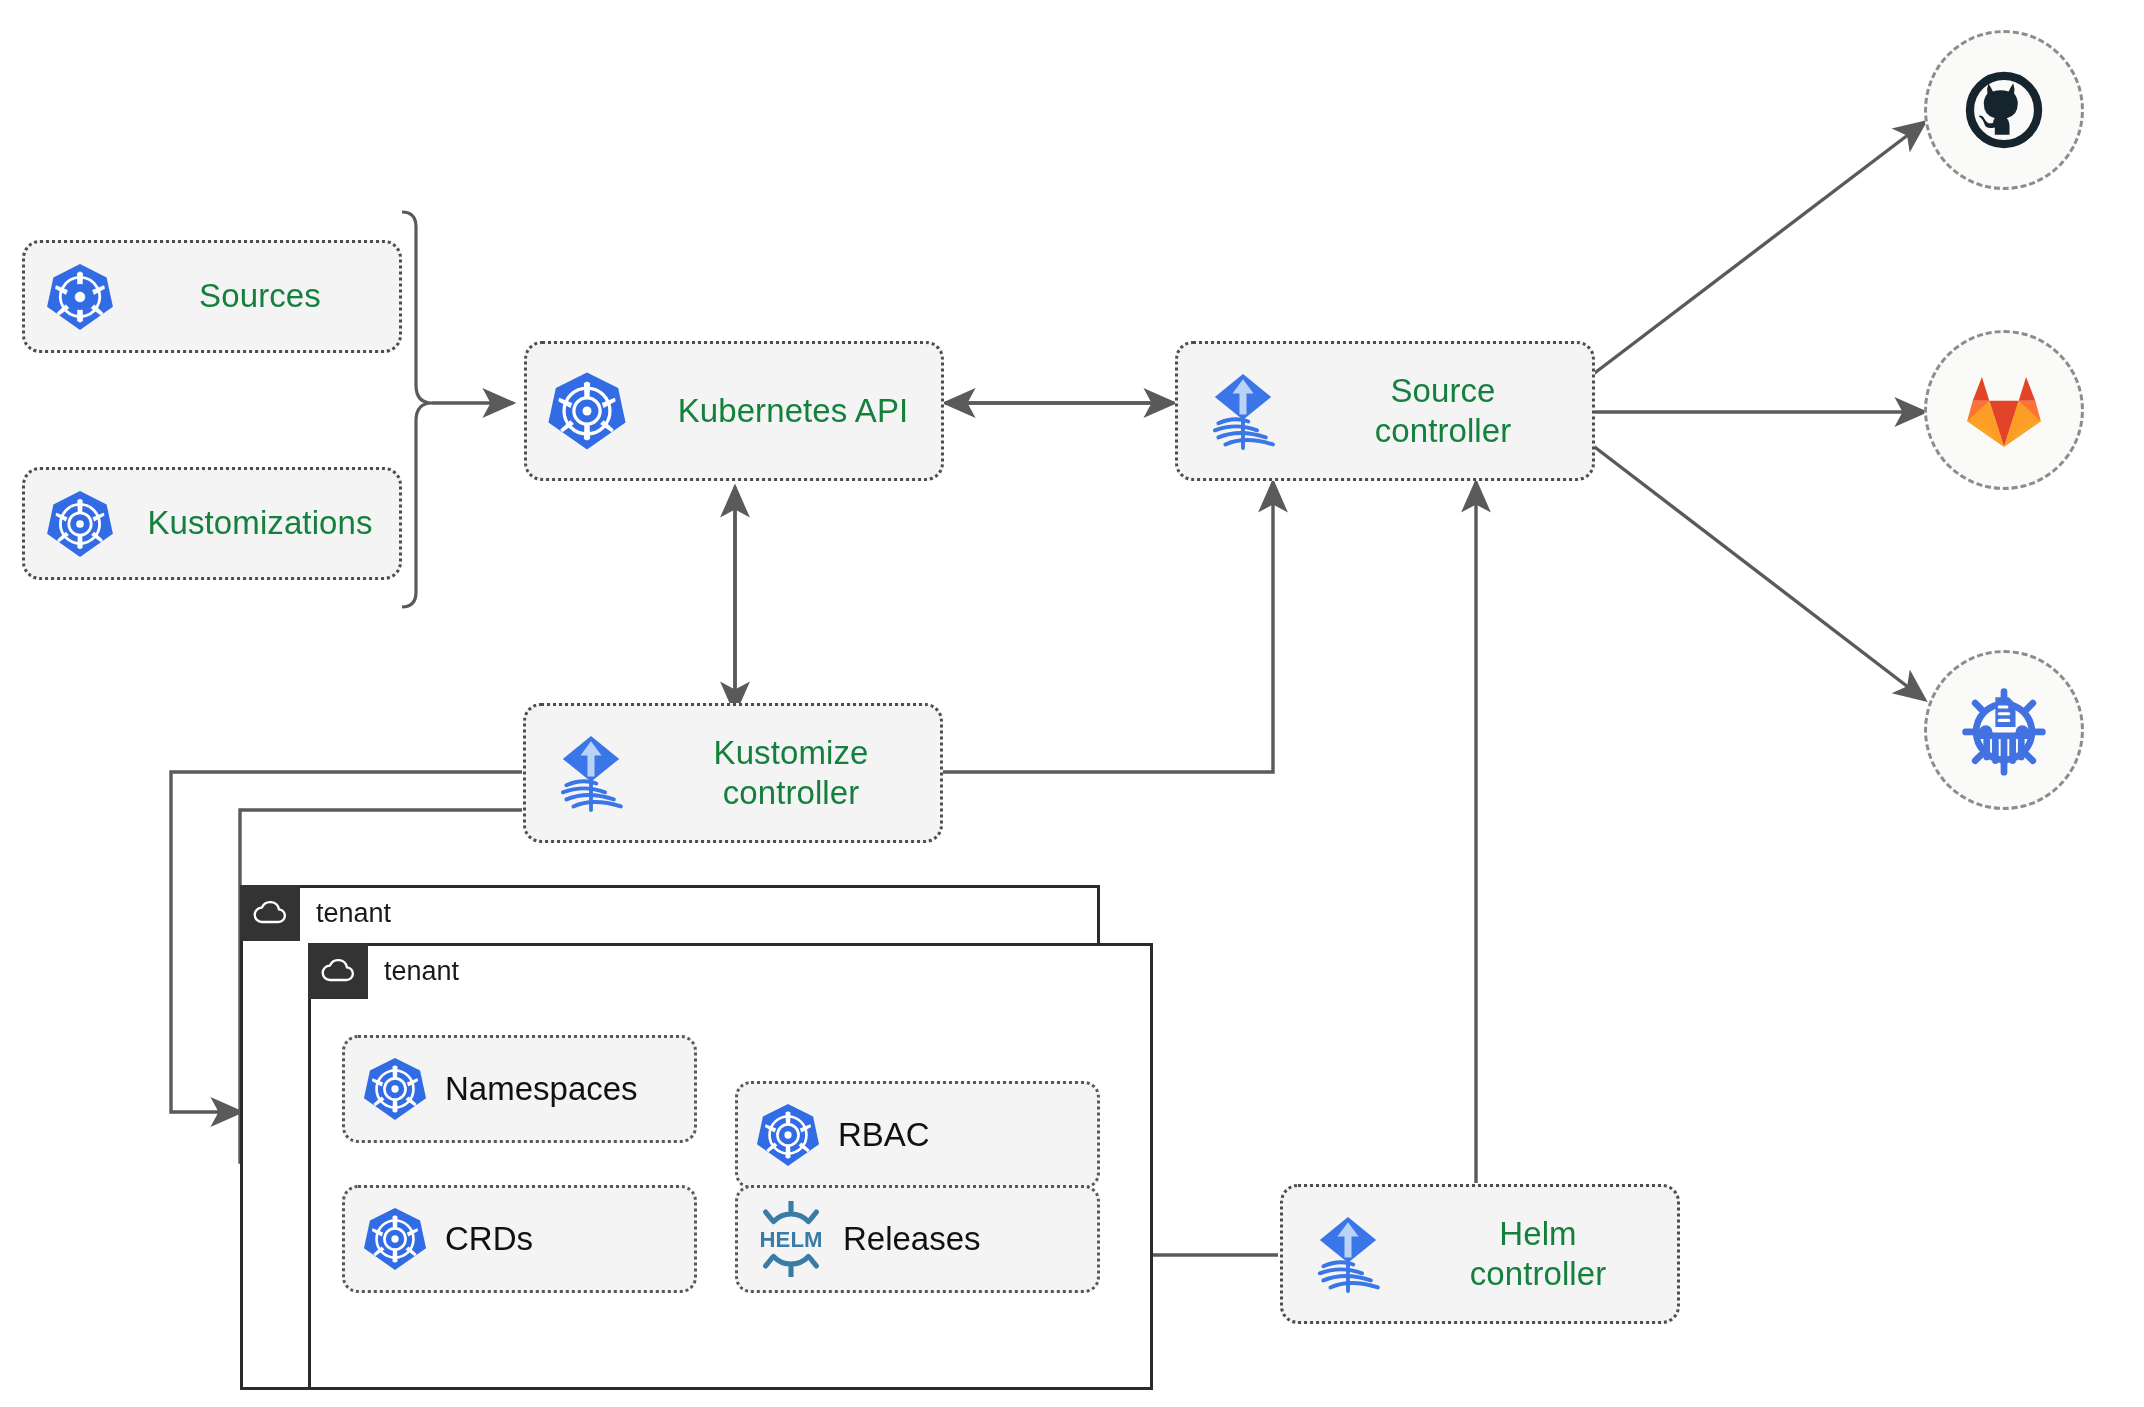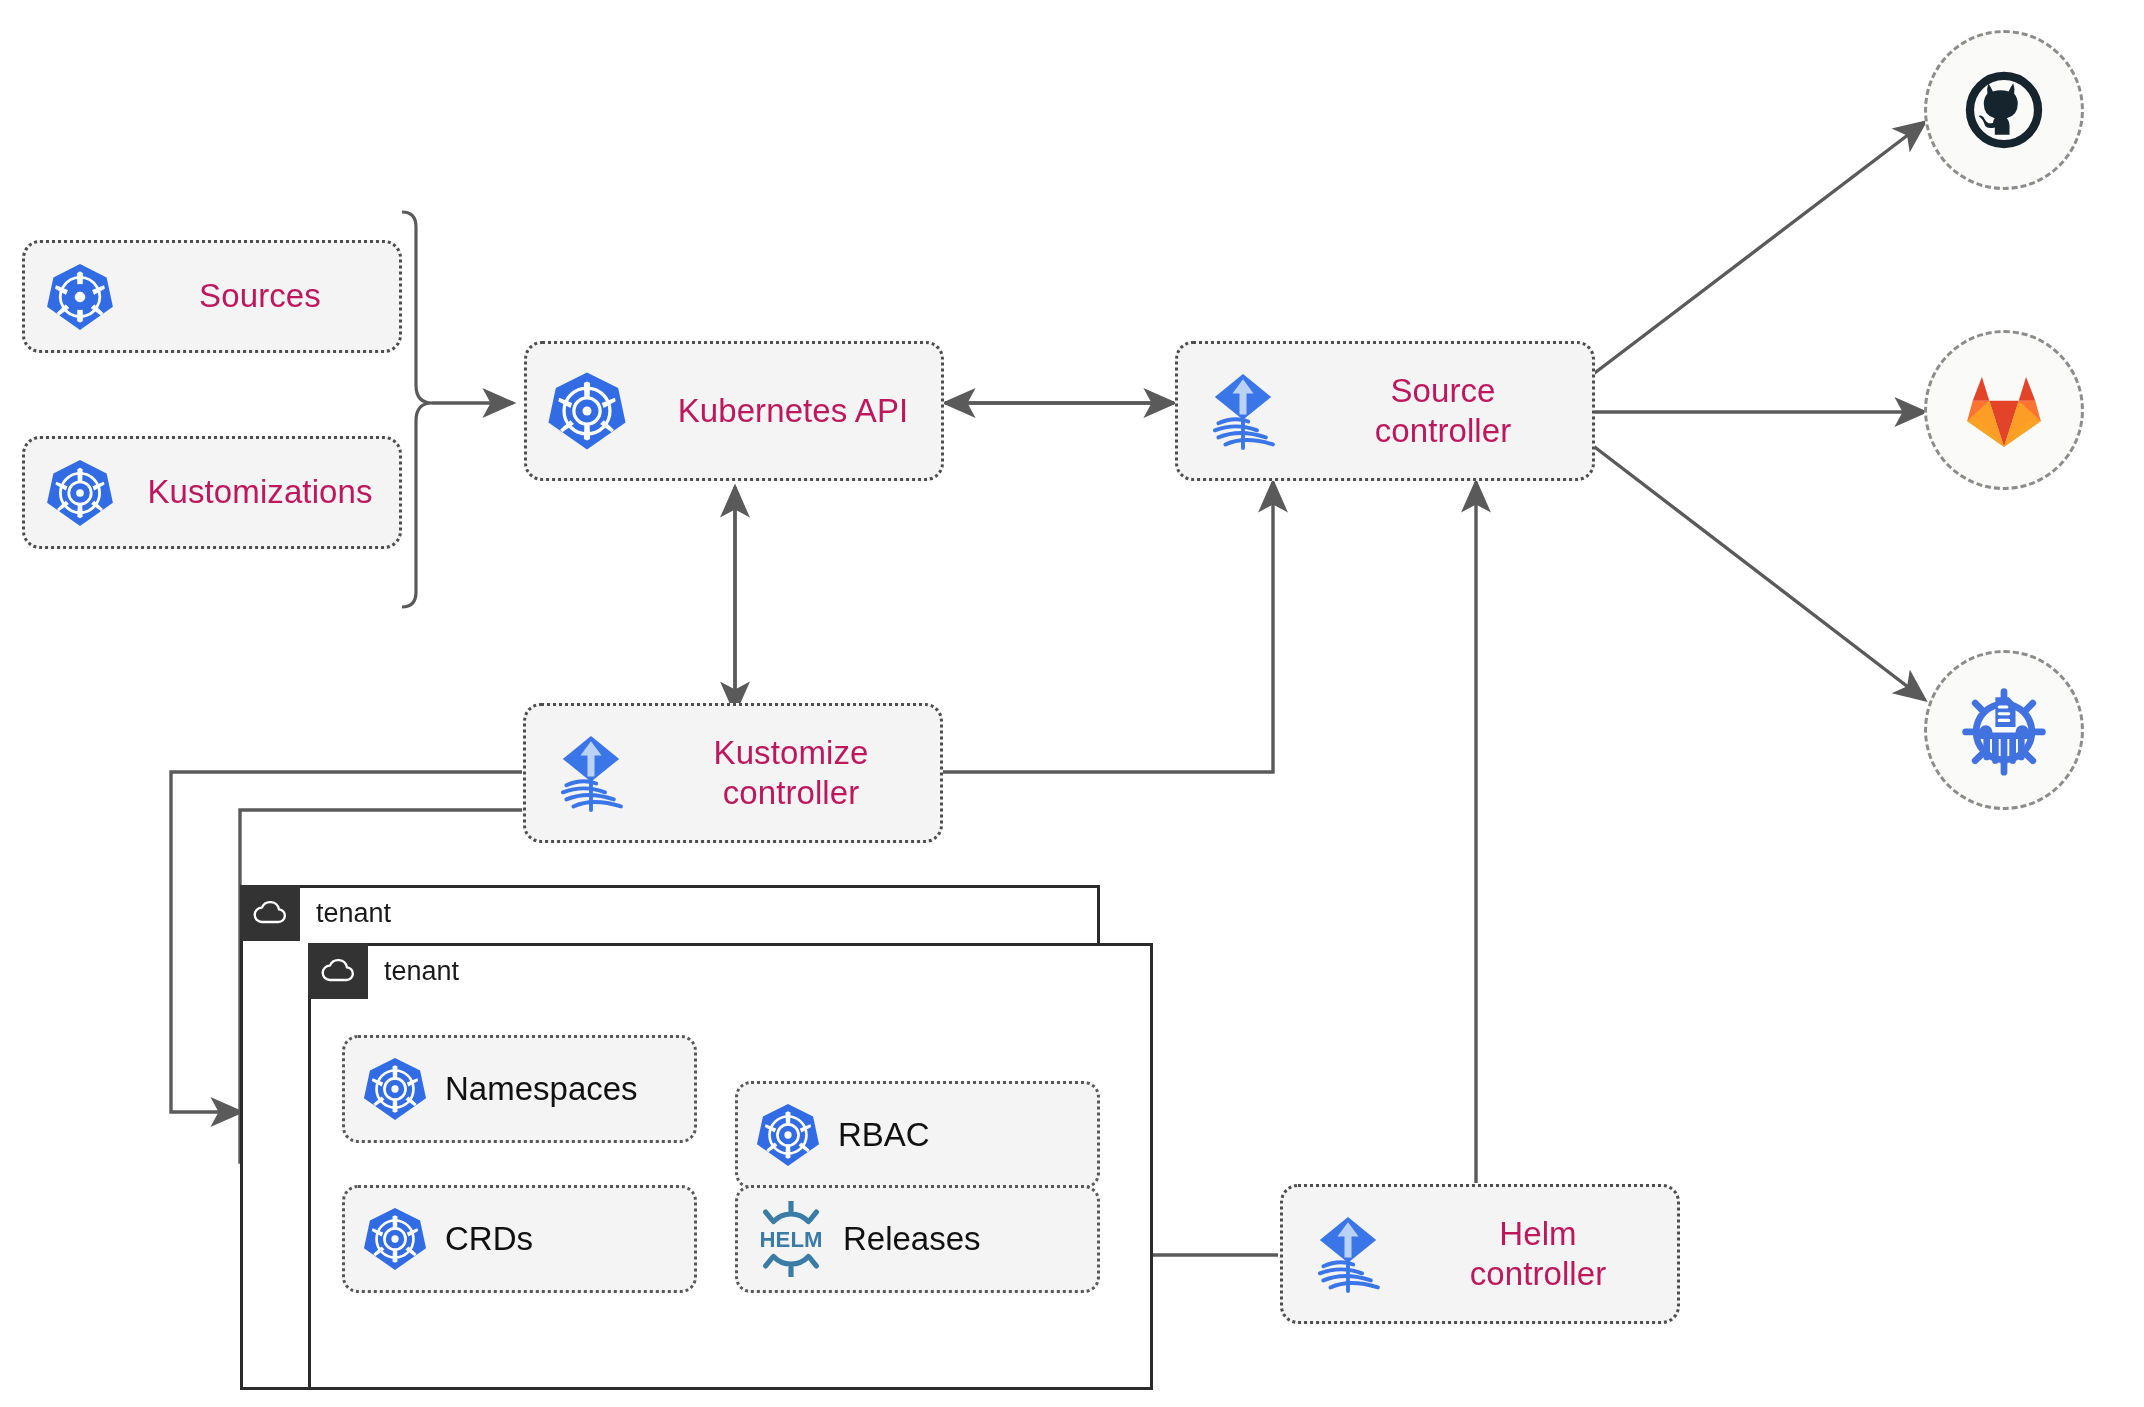--- a/index.html
+++ b/index.html
@@ -12,21 +12,21 @@
   .node{
     position:absolute;
     background:#f4f4f4;
     border:3px dotted #4d4d4d;
     border-radius:18px;
     box-sizing:border-box;
     display:flex;align-items:center;
   }
   .node .ico{flex:0 0 auto;display:flex;align-items:center;justify-content:center;}
   .node .lbl{
-    flex:1 1 auto;text-align:center;color:#be185d;
+    flex:1 1 auto;text-align:center;color:#15803d;
     font-size:33px;line-height:1.22;letter-spacing:.1px;
     white-space:pre-line;
     padding-right:14px;
   }
 
   
   .circle-node{
     position:absolute;width:160px;height:160px;border-radius:50%;
     background:#fafaf9;border:3px dashed #8c8c8c;box-sizing:border-box;
     display:flex;align-items:center;justify-content:center;
@@ -109,21 +109,21 @@
           <path d="M80,76 l2.8,-3.2 l-12.5,-11.6 l-4.4,4.6 l14.1,10.2 z"></path>
           <path d="M50,22 a28,28 0 1,0 0.1,0 z" fill="none" stroke="#fff" stroke-width="4"></path>
         </g>
         <circle cx="50" cy="50" r="16" fill="none" stroke="#326CE5" stroke-width="5"></circle>
         <circle cx="50" cy="50" r="5.5" fill="#fff"></circle>
       </svg>
     </span>
     <span class="lbl">Sources</span>
   </div>
 
-  <div class="node" style="left:22px;top:436px;width:380px;height:113px;align-items:center;">
+  <div class="node" style="left:22px;top:467px;width:380px;height:113px;align-items:center;">
     <span class="ico" style="width:110px;">
       <svg width="70" height="70" viewBox="0 0 100 100">
         <polygon points="50,3 88,22 97,64 50,97 3,64 12,22" fill="#326CE5"></polygon>
         <g fill="#fff">
           <path d="M50,14 l3.8,2 l-0.6,17 h-6.4 l-0.6,-17 z"></path>
           <path d="M50,86 l3.8,-2 l-0.6,-17 h-6.4 l-0.6,17 z"></path>
           <path d="M15,38 l1,-4.2 l16,6.5 l-2.2,6 l-14.8,-8.3 z"></path>
           <path d="M85,38 l-1,-4.2 l-16,6.5 l2.2,6 l14.8,-8.3 z"></path>
           <path d="M20,76 l-2.8,-3.2 l12.5,-11.6 l4.4,4.6 l-14.1,10.2 z"></path>
           <path d="M80,76 l2.8,-3.2 l-12.5,-11.6 l-4.4,4.6 l14.1,10.2 z"></path>

